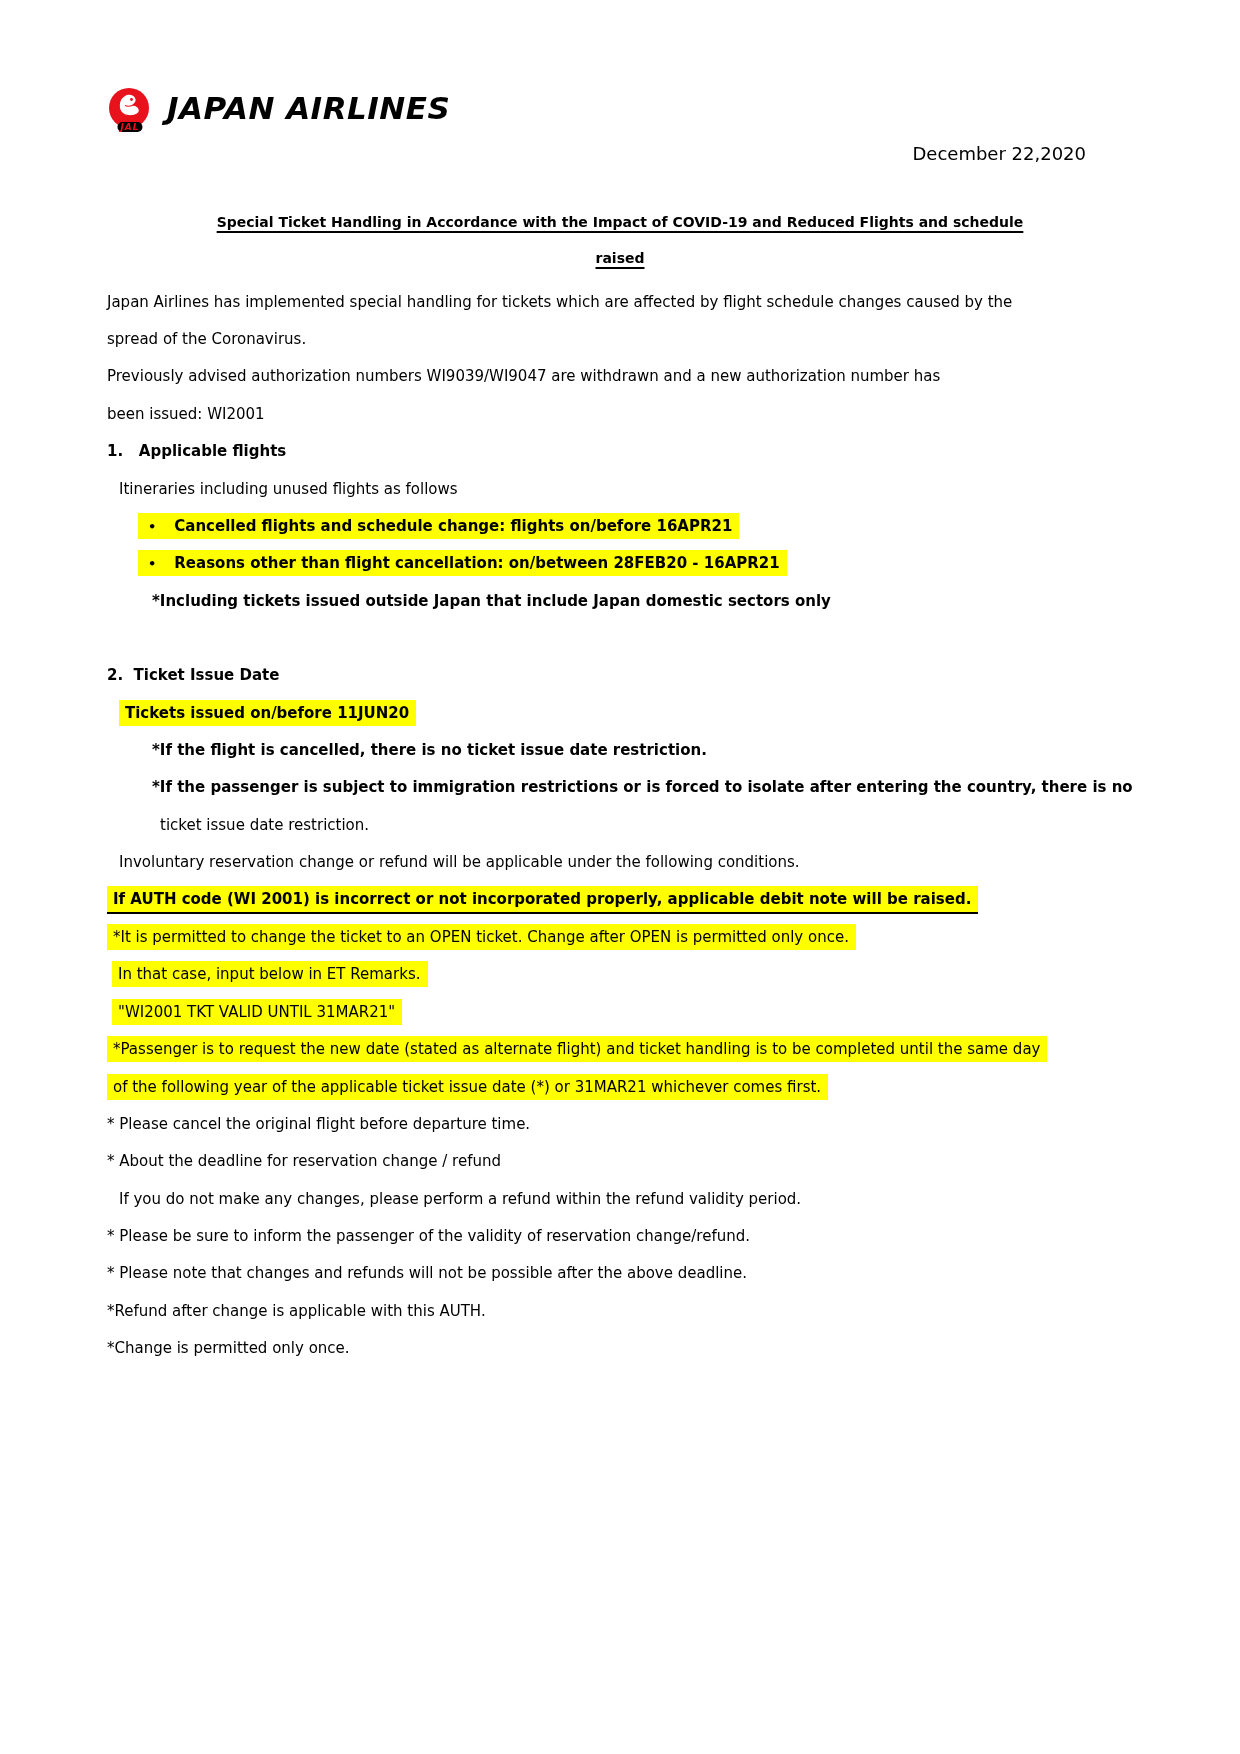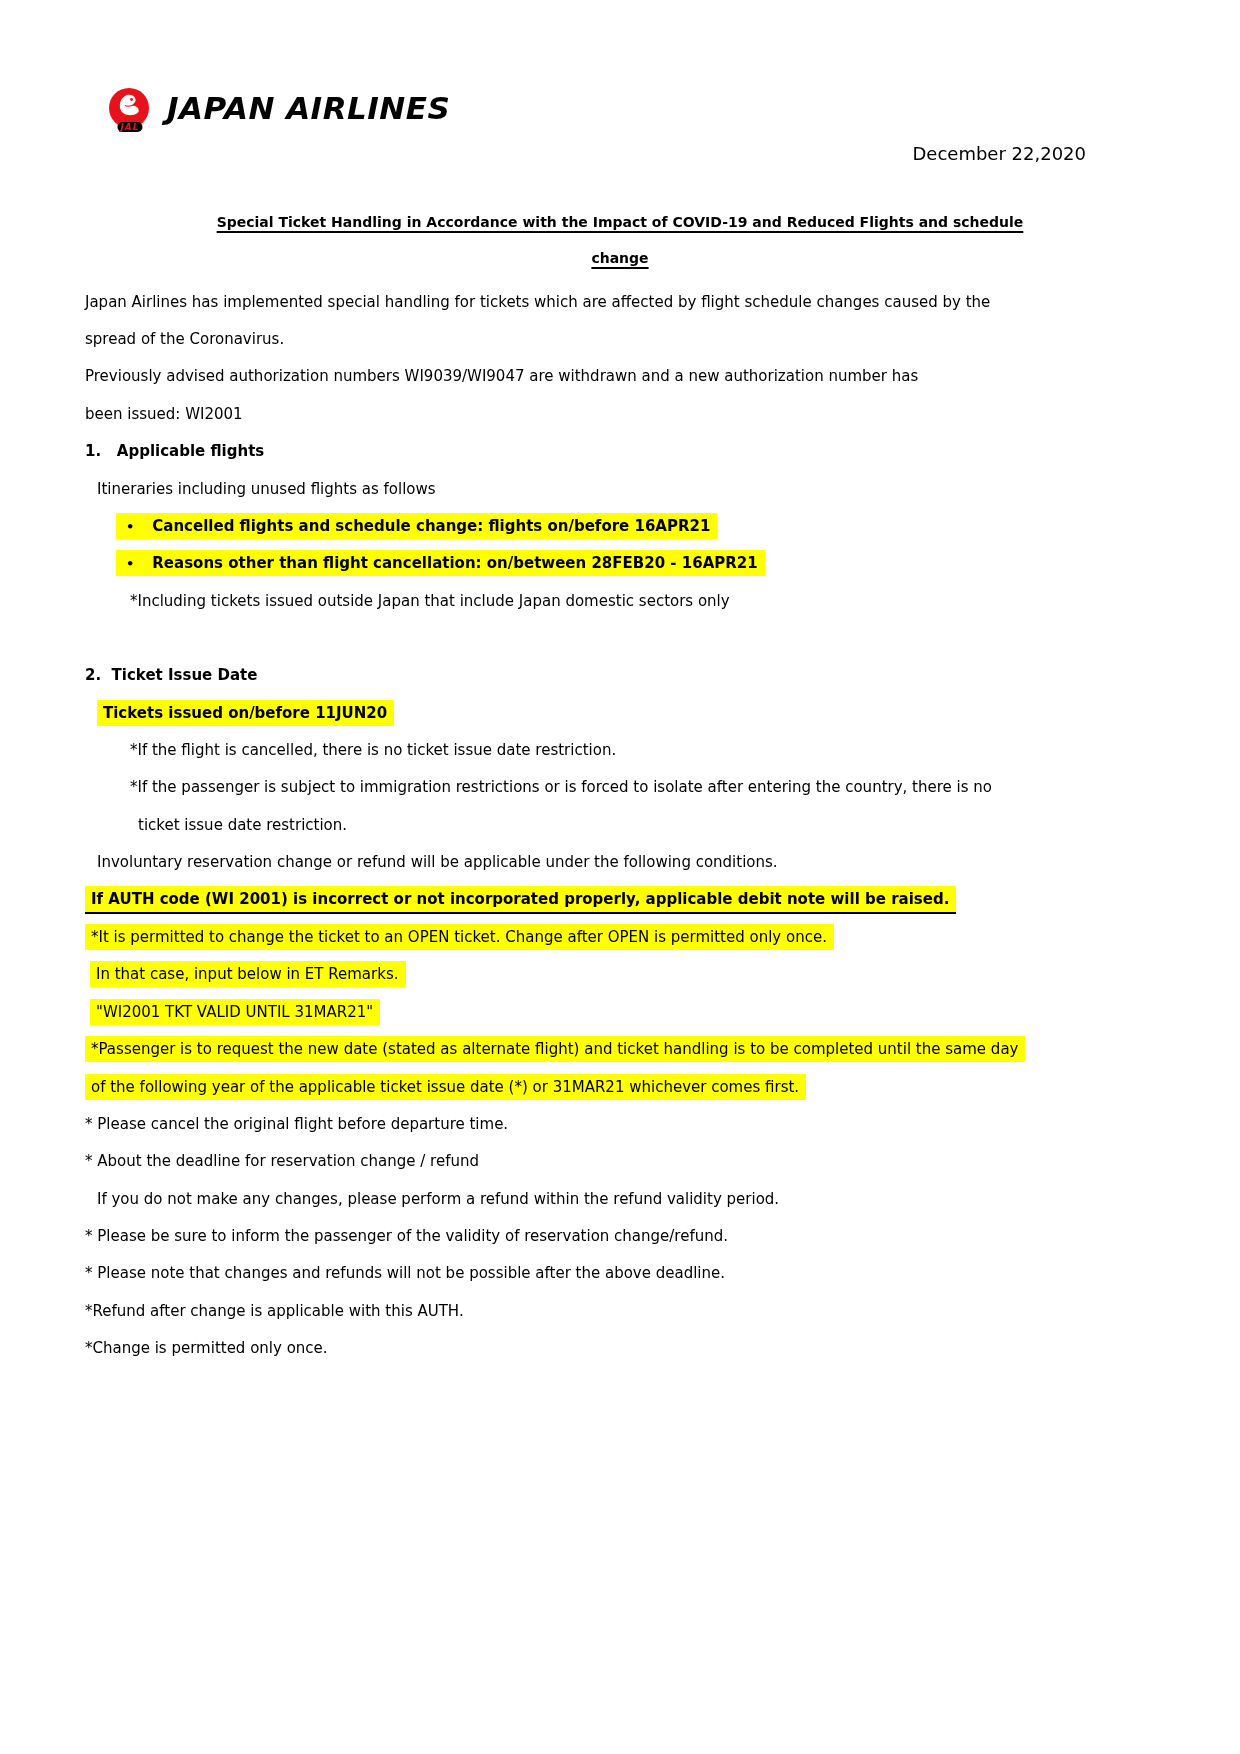--- a/index.html
+++ b/index.html
@@ -26,24 +26,24 @@
   .logo-word{
     font-size:31px;font-weight:bold;font-style:italic;letter-spacing:0.5px;
     transform:scaleY(0.95);white-space:nowrap;
   }
   .date-row{text-align:right;font-size:18px;margin-top:9px;padding-right:54px;}
   
   .title{margin-top:40px;text-align:center;font-weight:bold;font-size:14px;}
   .title .tl{height:36px;line-height:36px;}
   .title .tl span{text-decoration:underline;text-underline-offset:4px;text-decoration-thickness:1.5px;}
   
-  .doc-body{margin-top:7px;padding:0 70px 0 85px;font-size:15px;}
+  .doc-body{margin-top:7px;padding:0 70px 0 107px;font-size:15px;}
   .line{height:37.4px;display:flex;align-items:center;white-space:pre-wrap;}
   .ind1{padding-left:12px;}
-  .ind2{padding-left:45px;}
+  .ind2{padding-left:45px;font-weight:bold;}
   .ind3{padding-left:53px;}
   .indb{padding-left:31px;}
   .sm{padding-left:5px;}
   .h{font-weight:bold;}
   .gap{margin-top:37px;}
   .hl-span{background:#ffff00;padding:4px 7px 4px 6px;display:inline-flex;align-items:center;}
   .bold{font-weight:bold;}
   .ul{border-bottom:2.5px solid #000;}
   .bullet-dot{margin:0 18px 0 4px;font-size:13px;}
 </style>
@@ -62,21 +62,21 @@
         </svg>
         <div class="logo-badge">JAL</div>
       </div>
       <div class="logo-word">JAPAN AIRLINES</div>
     </div>
     <div class="date-row">December 22,2020</div>
   </div>
 
   <div class="title">
     <div class="tl"><span>Special Ticket Handling in Accordance with the Impact of COVID-19 and Reduced Flights and schedule</span></div>
-    <div class="tl"><span>change</span></div>
+    <div class="tl"><span>raised</span></div>
   </div>
 
   <div class="doc-body" id="doc-body">
       <div class="line"><span>Japan Airlines has implemented special handling for tickets which are affected by flight schedule changes caused by the</span></div>
       <div class="line"><span>spread of the Coronavirus.</span></div>
       <div class="line"><span>Previously advised authorization numbers WI9039/WI9047 are withdrawn and a new authorization number has</span></div>
       <div class="line"><span>been issued: WI2001</span></div>
       <div class="line h"><span>1.   Applicable flights</span></div>
       <div class="line ind1"><span>Itineraries including unused flights as follows</span></div>
       <div class="line indb"><span class="hl-span bold"><span class="bullet-dot">•</span><span>Cancelled flights and schedule change: flights on/before 16APR21</span></span></div>

